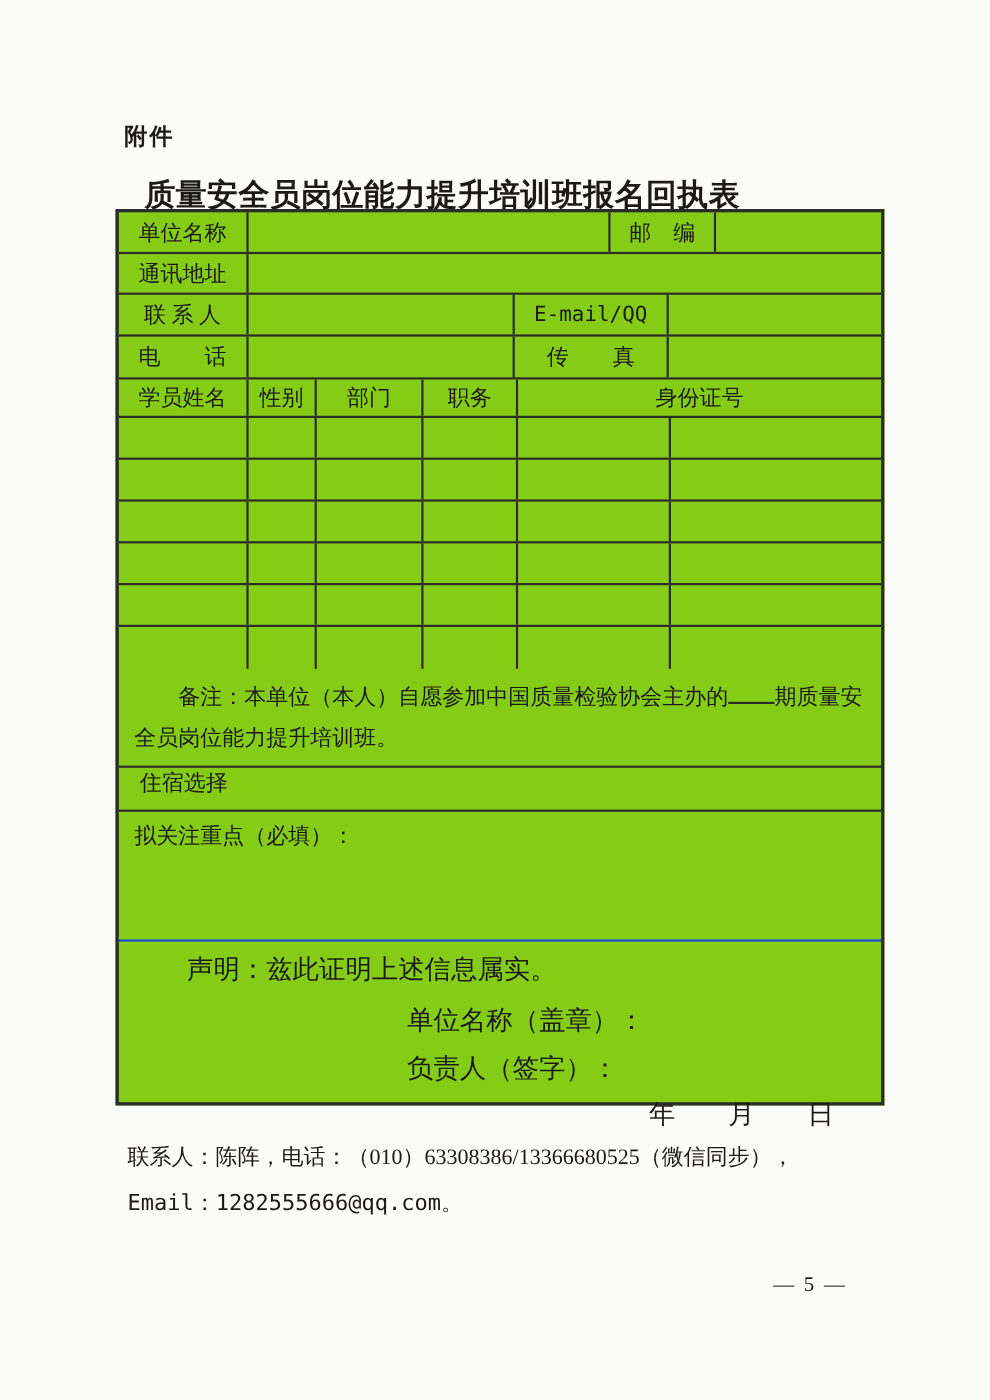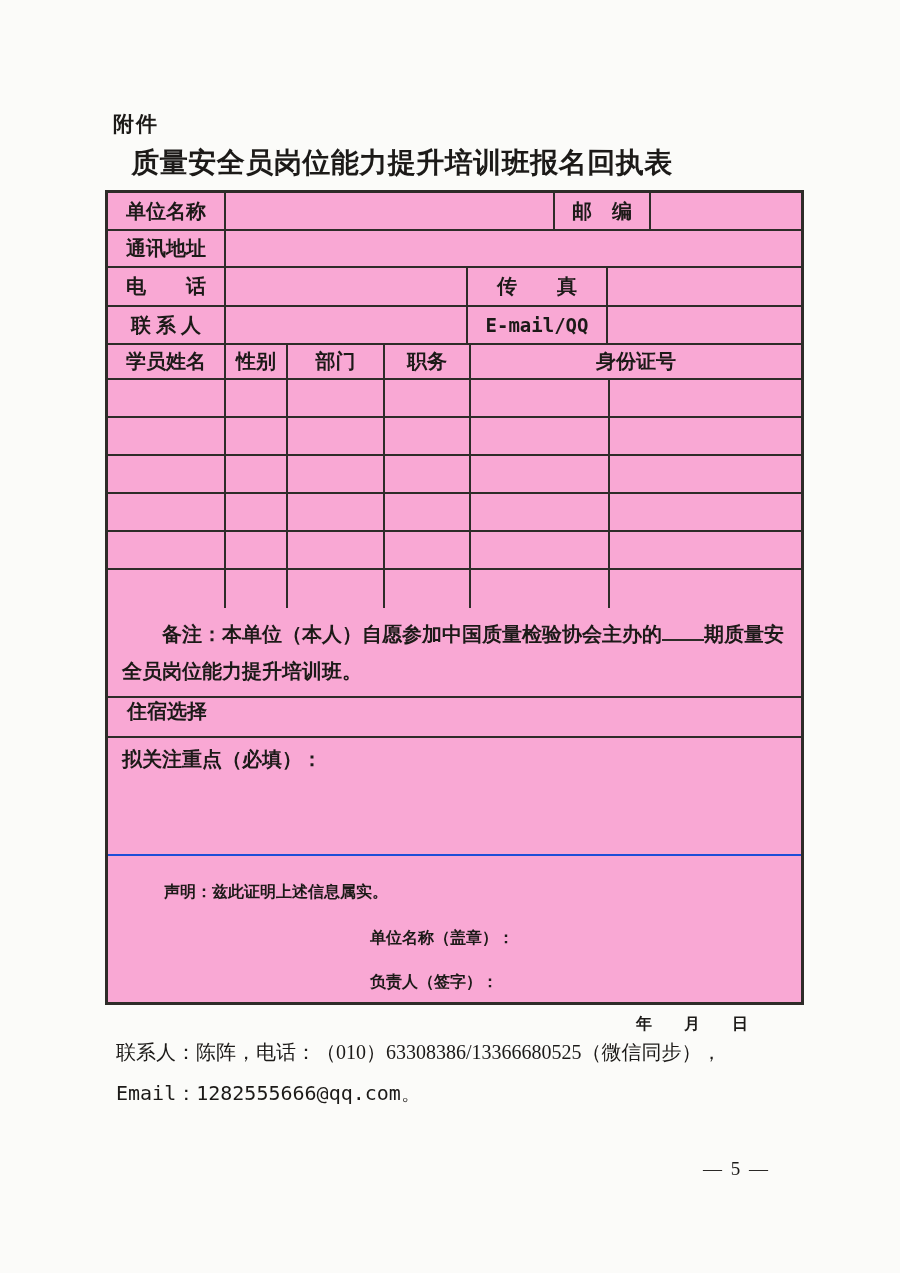--- a/index.html
+++ b/index.html
@@ -10,31 +10,30 @@
     color:#1c1a18;
     position:relative;
     overflow:hidden;
   }
   .page{position:absolute;inset:0;}
   .attachment{
     position:absolute;left:113px;top:110px;
     font-size:21px;font-weight:bold;letter-spacing:2px;
   }
   .doc-title{
-    position:absolute;left:0;top:144px;width:804px;
+    position:absolute;left:0;top:158px;width:804px;
     text-align:center;font-size:28px;font-weight:bold;
     letter-spacing:0.5px;margin:0;
   }
   
   .form-table{
     position:absolute;left:105px;top:190px;width:693px;
     border:3px solid #2e2c29;
     box-sizing:content-box;
-    background:#f9a8d4;
-    font-weight:bold;
+    background:#84cc16;
   }
   .row{display:flex;border-bottom:2px solid #2e2c29;box-sizing:border-box;}
   .row:last-child{border-bottom:none;}
   .cell{
     border-right:2px solid #2e2c29;
     box-sizing:border-box;
     display:flex;align-items:center;
     font-size:20px;
     overflow:hidden;
   }
@@ -75,21 +74,21 @@
     border:2px solid #2e2c29;margin-left:3px;background:#fcfcfa;
   }
   
   .focus{
     display:block;border-bottom:2px solid #1d4ed8;
     height:118px;box-sizing:border-box;padding:8px 14px;
     font-size:20px;
   }
   
   .declare{display:block;height:146px;box-sizing:border-box;padding:14px 0 0 0;}
-  .declare p{margin:10px;font-size:16px;line-height:24px;}
+  .declare p{margin:0;font-size:24px;line-height:24px;}
   .declare .statement{text-indent:2em;padding-left:14px;}
   .declare .seal{margin-left:262px;margin-top:22px;}
   .declare .sign{margin-left:262px;margin-top:20px;}
   .declare .date{text-align:right;padding-right:43px;margin-top:18px;white-space:pre;}
   
   .footer{
     position:absolute;left:116px;top:1032px;width:710px;
     font-size:20px;line-height:41px;
   }
   .footer p{margin:0;}
@@ -114,31 +113,31 @@
       <div class="cell fill"></div>
       <div class="cell lbl w-post-label">邮　编</div>
       <div class="cell w-post-input"></div>
     </div>
 
     <div class="row h37">
       <div class="cell lbl w-label">通讯地址</div>
       <div class="cell fill"></div>
     </div>
 
+    <div class="row h38">
+      <div class="cell lbl w-label">联 系 人</div>
+      <div class="cell w-mid-input"></div>
+      <div class="cell lbl w-email-label mono">E-mail/QQ</div>
+      <div class="cell fill"></div>
+    </div>
+
     <div class="row h39">
       <div class="cell lbl w-label">电　　话</div>
       <div class="cell w-mid-input"></div>
       <div class="cell lbl w-email-label">传　　真</div>
-      <div class="cell fill"></div>
-    </div>
-
-    <div class="row h38">
-      <div class="cell lbl w-label">联 系 人</div>
-      <div class="cell w-mid-input"></div>
-      <div class="cell lbl w-email-label mono">E-mail/QQ</div>
       <div class="cell fill"></div>
     </div>
 
     <div class="row h35">
       <div class="cell lbl w-label">学员姓名</div>
       <div class="cell lbl c2">性别</div>
       <div class="cell lbl c3">部门</div>
       <div class="cell lbl c4">职务</div>
       <div class="cell lbl fill">身份证号</div>
     </div>

